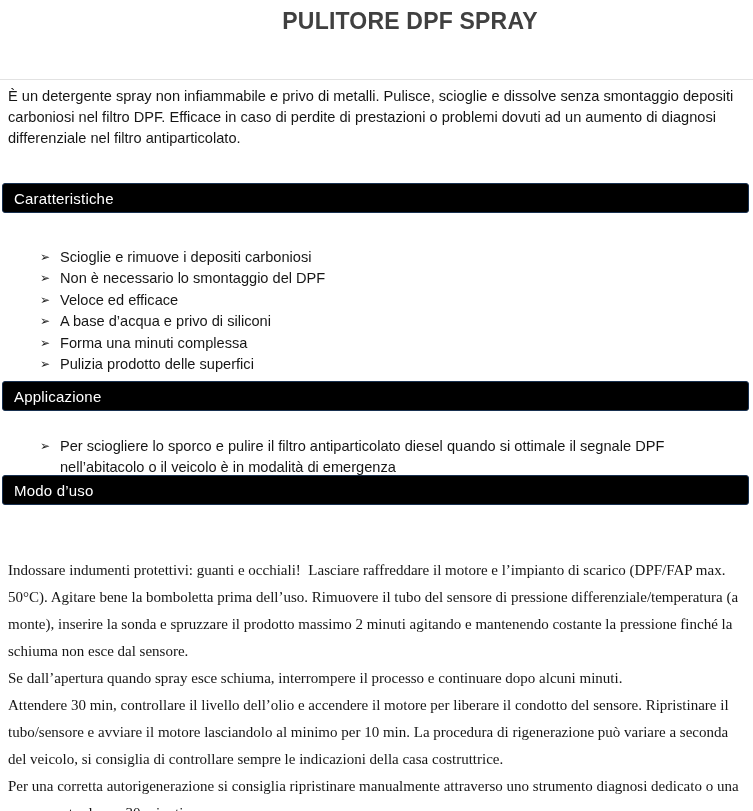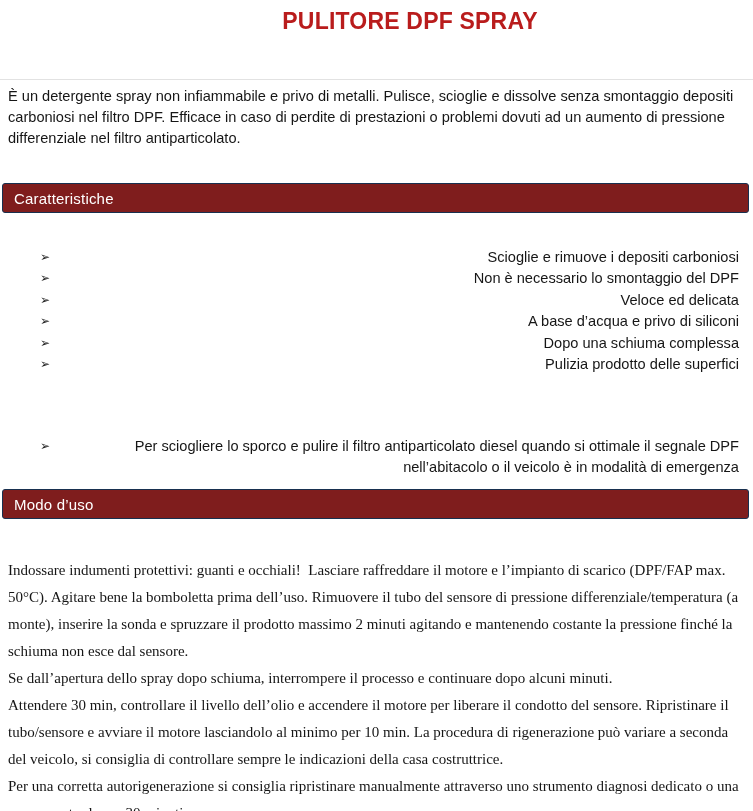--- a/index.html
+++ b/index.html
@@ -10,121 +10,124 @@
     font-family: "Liberation Sans", "DejaVu Sans", sans-serif;
     color: #161616;
     overflow: hidden;
   }
 
   
   .logo-wrap { position:absolute; left:50px; top:9px; width:128px; height:49px; }
   .page-title {
     position:absolute; left:67px; right:0; top:8px;
     text-align:center;
-    font-size:23px; font-weight:bold; color:#b91c1c;
+    font-size:23px; font-weight:bold; color:#404040;
     letter-spacing:0.2px;
   }
   .header-rule {
     position:absolute; left:0; right:0; top:79px;
     border-top:1px solid #e2e2e2;
   }
 
   
   .intro {
     position:absolute; left:8px; right:9px; top:86px;
     font-size:14.6px; line-height:21px;
     white-space: pre-wrap;
   }
 
   
   .section-bar {
     position:absolute; left:2px; right:4px; height:30px;
-    background:#7f1d1d;
+    background:#000000;
     border:1px solid #18304f;
     border-radius:3px;
     display:flex; align-items:center;
     box-sizing:border-box;
   }
   .section-bar span {
     color:#ffffff; font-size:15px; padding-left:11px;
     letter-spacing:0.2px;
   }
   .bar-caratteristiche { top:183px; }
   .bar-applicazione    { top:381px; }
-  .bar-modo-duso       { top:489px; }
+  .bar-modo-duso       { top:475px; }
 
   
   .blist { position:absolute; left:40px; right:14px; }
   .list-caratteristiche { top:247px; }
   .list-applicazione    { top:436px; }
   .li { display:flex; line-height:21.4px; font-size:14.6px; }
   .li .arrow { flex:0 0 20px; width:20px; font-size:12px; color:#222; line-height:inherit; }
-  .li .li-text { flex:1;text-align:right; }
+  .li .li-text { flex:1; }
 
   
   .usage-body {
     position:absolute; left:8px; right:8px; top:557px;
     font-size:15px; line-height:27px;font-family:Liberation Serif, serif;
   }
   .usage-body p { margin:0; white-space:pre-wrap; }
 </style>
 </head>
 <body>
 
 <div class="page">
 
 
   <div class="page-title">PULITORE DPF SPRAY</div>
   <div class="header-rule"></div>
 
-  <div class="intro">È un detergente spray non infiammabile e privo di metalli. Pulisce, scioglie e dissolve senza smontaggio depositi carboniosi nel filtro DPF. Efficace in caso di perdite di prestazioni o problemi dovuti ad un aumento di pressione differenziale nel filtro antiparticolato.</div>
+  <div class="intro">È un detergente spray non infiammabile e privo di metalli. Pulisce, scioglie e dissolve senza smontaggio depositi carboniosi nel filtro DPF. Efficace in caso di perdite di prestazioni o problemi dovuti ad un aumento di diagnosi differenziale nel filtro antiparticolato.</div>
 
   <div class="section-bar bar-caratteristiche">
     <span>Caratteristiche</span>
   </div>
 
   <div class="blist list-caratteristiche">
     <div class="li">
       <span class="arrow">➢</span>
       <span class="li-text">Scioglie e rimuove i depositi carboniosi</span>
     </div>
     <div class="li">
       <span class="arrow">➢</span>
       <span class="li-text">Non è necessario lo smontaggio del DPF</span>
     </div>
     <div class="li">
       <span class="arrow">➢</span>
-      <span class="li-text">Veloce ed delicata</span>
+      <span class="li-text">Veloce ed efficace</span>
     </div>
     <div class="li">
       <span class="arrow">➢</span>
       <span class="li-text">A base d’acqua e privo di siliconi</span>
     </div>
     <div class="li">
       <span class="arrow">➢</span>
-      <span class="li-text">Dopo una schiuma complessa</span>
+      <span class="li-text">Forma una minuti complessa</span>
     </div>
     <div class="li">
       <span class="arrow">➢</span>
       <span class="li-text">Pulizia prodotto delle superfici</span>
     </div>
   </div>
 
+  <div class="section-bar bar-applicazione">
+    <span>Applicazione</span>
+  </div>
 
   <div class="blist list-applicazione">
     <div class="li">
       <span class="arrow">➢</span>
       <span class="li-text">Per sciogliere lo sporco e pulire il filtro antiparticolato diesel quando si ottimale il segnale DPF nell’abitacolo o il veicolo è in modalità di emergenza</span>
     </div>
   </div>
 
   <div class="section-bar bar-modo-duso">
     <span>Modo d’uso</span>
   </div>
 
   <div class="usage-body">
     <p>Indossare indumenti protettivi: guanti e occhiali!  Lasciare raffreddare il motore e l’impianto di scarico (DPF/FAP max. 50°C). Agitare bene la bomboletta prima dell’uso. Rimuovere il tubo del sensore di pressione differenziale/temperatura (a monte), inserire la sonda e spruzzare il prodotto massimo 2 minuti agitando e mantenendo costante la pressione finché la schiuma non esce dal sensore.</p>
-    <p>Se dall’apertura dello spray dopo schiuma, interrompere il processo e continuare dopo alcuni minuti.</p>
+    <p>Se dall’apertura quando spray esce schiuma, interrompere il processo e continuare dopo alcuni minuti.</p>
     <p>Attendere 30 min, controllare il livello dell’olio e accendere il motore per liberare il condotto del sensore. Ripristinare il tubo/sensore e avviare il motore lasciandolo al minimo per 10 min. La procedura di rigenerazione può variare a seconda del veicolo, si consiglia di controllare sempre le indicazioni della casa costruttrice.</p>
     <p>Per una corretta autorigenerazione si consiglia ripristinare manualmente attraverso uno strumento diagnosi dedicato o una prova su strada per 30 minuti.</p>
   </div>
 
 </div>
 
 </body></html>

